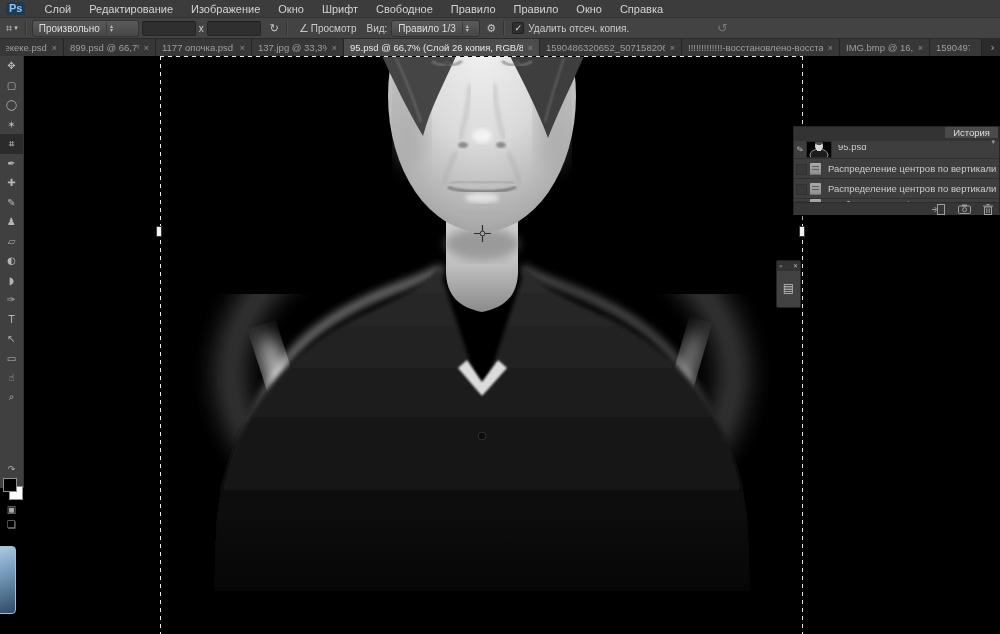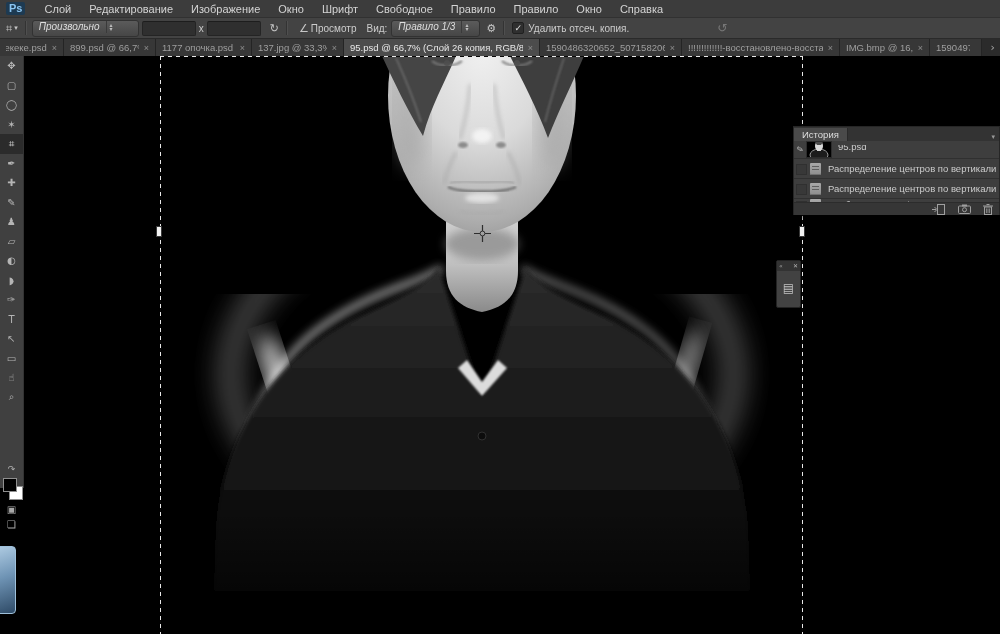--- a/index.html
+++ b/index.html
@@ -12,22 +12,22 @@
            display:flex;align-items:center;border-bottom:1px solid #313131;}
   #ps-logo{background:#1d3a52;color:#8ac4f0;font-weight:bold;font-size:11px;line-height:13px;
            padding:0 3px;border-radius:2px;margin:0 10px 0 6px;}
   .menu-item{color:#d4d4d4;font-size:11px;padding:0 9px;cursor:default;white-space:nowrap;}
 
   
   #optionsbar{position:absolute;left:0;top:18px;width:1000px;height:20px;background:#434343;
               display:flex;align-items:center;border-bottom:1px solid #2a2a2a;font-size:10px;color:#cccccc;}
   .sep{width:1px;height:14px;background:#333;border-right:1px solid #4f4f4f;margin:0 5px;}
   .opt-icon{color:#c6c6c6;font-size:11px;margin:0 2px 0 6px;}
-  .dd{display:flex;height:15px;background:linear-gradient(#5b5b5b,#464646);
-      border:1px solid #323232;border-radius:3px;padding:0 3px 0 6px;color:#dddddd;font-style:italic;}
+  .dd{display:flex;align-items:center;height:15px;background:linear-gradient(#5b5b5b,#464646);
+      border:1px solid #323232;border-radius:3px;padding:0 3px 0 6px;color:#dddddd;}
   .dd .dd-label{white-space:nowrap;overflow:hidden;}
   .dd .dd-arrows{display:flex;flex-direction:column;line-height:4px;font-size:6px;color:#bdbdbd;
       margin-left:6px;border-left:1px solid #3a3a3a;padding-left:3px;height:12px;justify-content:center;}
   .txt-input{width:46px;height:13px;background:#2f2f2f;border:1px solid #242424;border-top-color:#1d1d1d;
       border-radius:2px;color:#ddd;font-size:10px;padding:0 3px;margin:0 3px;}
   .checkbox{width:10px;height:10px;background:#2f2f2f;border:1px solid #202020;border-radius:2px;
       display:flex;align-items:center;justify-content:center;color:#e0e0e0;font-size:9px;line-height:9px;margin:0 4px 0 2px;}
   .faded{opacity:.4;}
 
   
@@ -68,21 +68,21 @@
   .ants-v{position:absolute;top:56px;height:578px;width:1px;z-index:5;
       background:repeating-linear-gradient(to bottom,#e8e8e8 0 4px,#0a0a0a 4px 8px);}
   .ants-h{position:absolute;left:160px;width:643px;height:1px;z-index:5;
       background:repeating-linear-gradient(to right,#e8e8e8 0 4px,#0a0a0a 4px 8px);}
   .sel-handle{position:absolute;width:4px;height:9px;background:#f2f2f2;border:1px solid #3a3a3a;z-index:6;}
   #crosshair{position:absolute;left:314px;top:169px;z-index:4;}
 
   
   #history-panel{position:absolute;left:793px;top:126px;width:207px;height:89px;background:#3e3e3e;
       border:1px solid #262626;box-sizing:border-box;box-shadow:0 3px 8px rgba(0,0,0,.55);z-index:8;}
-  #ph-header{height:14px;background:#333333;display:flex;align-items:flex-end;}
+  #ph-header{height:14px;background:#333333;display:flex;align-items:flex-end;flex-direction:column;}
   #ph-tab{height:13px;background:#4a4a4a;color:#dedede;font-size:9.5px;padding:0 8px;
       display:flex;align-items:center;border-right:1px solid #2a2a2a;}
   #ph-menu{margin-left:auto;color:#9a9a9a;font-size:7px;padding:0 4px;}
   #ph-rows{height:61px;overflow:hidden;}
   .ph-row{display:flex;align-items:center;border-bottom:1px solid rgba(0,0,0,.22);}
   .ph-snapshot{height:17px;}
   .ph-src{width:12px;color:#bdbdbd;font-size:8px;text-align:center;transform:rotate(-15deg);}
   .ph-thumb{width:24px;height:15px;margin-right:6px;flex:0 0 auto;border:1px solid #2c2c2c;line-height:0;}
   .ph-label{color:#cccccc;font-size:9.5px;white-space:nowrap;overflow:hidden;}
   .clip-wrap{height:9px;overflow:hidden;}

